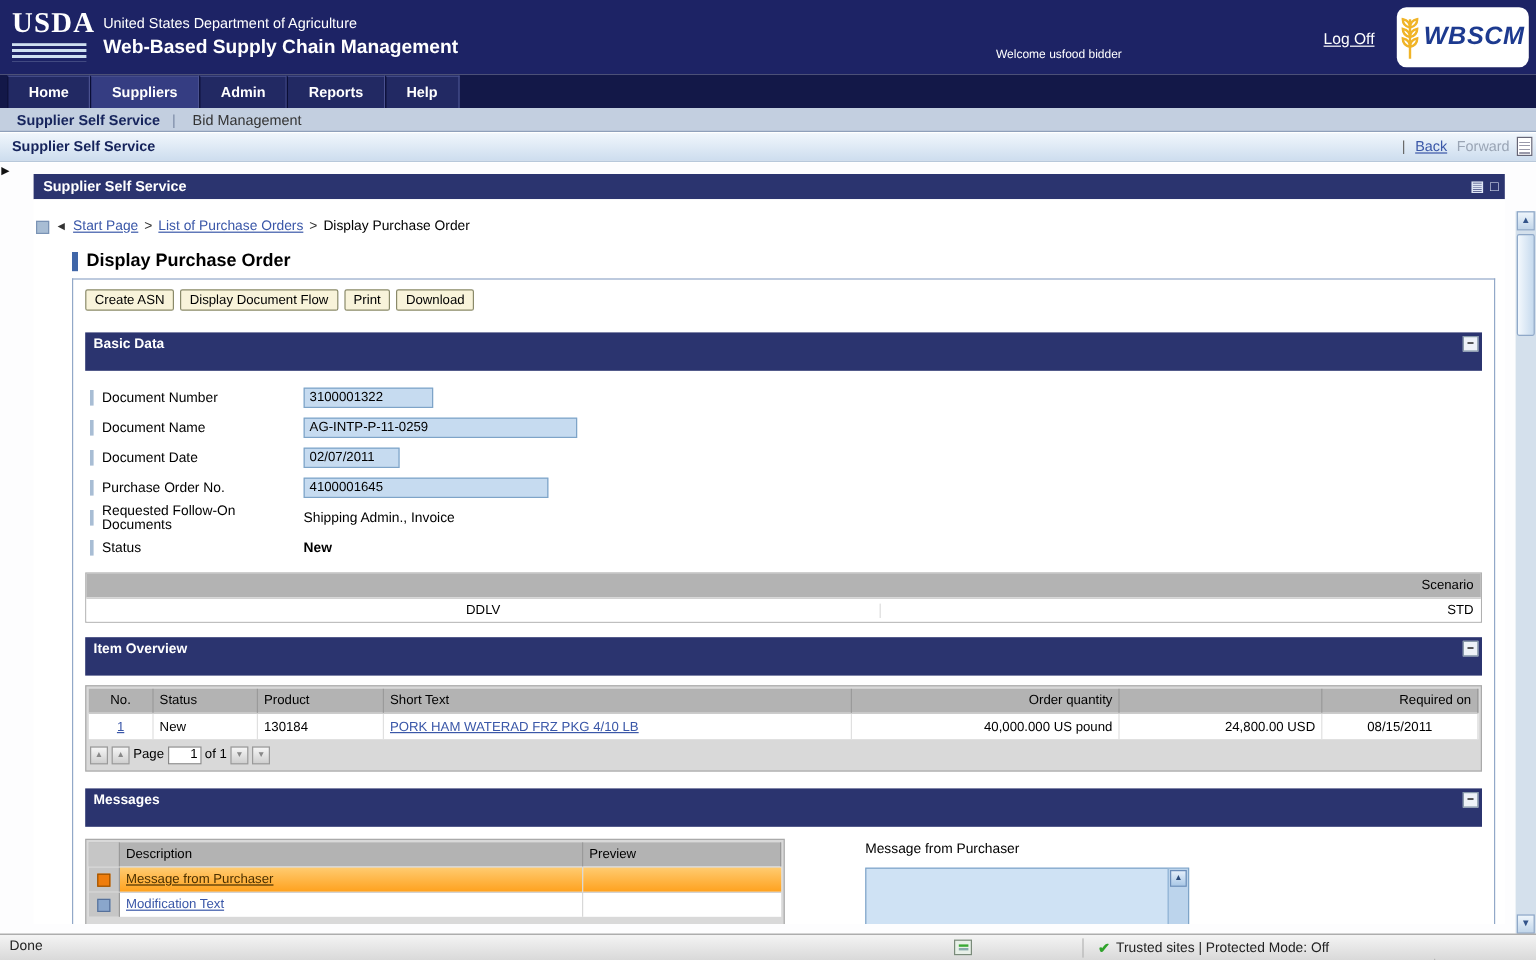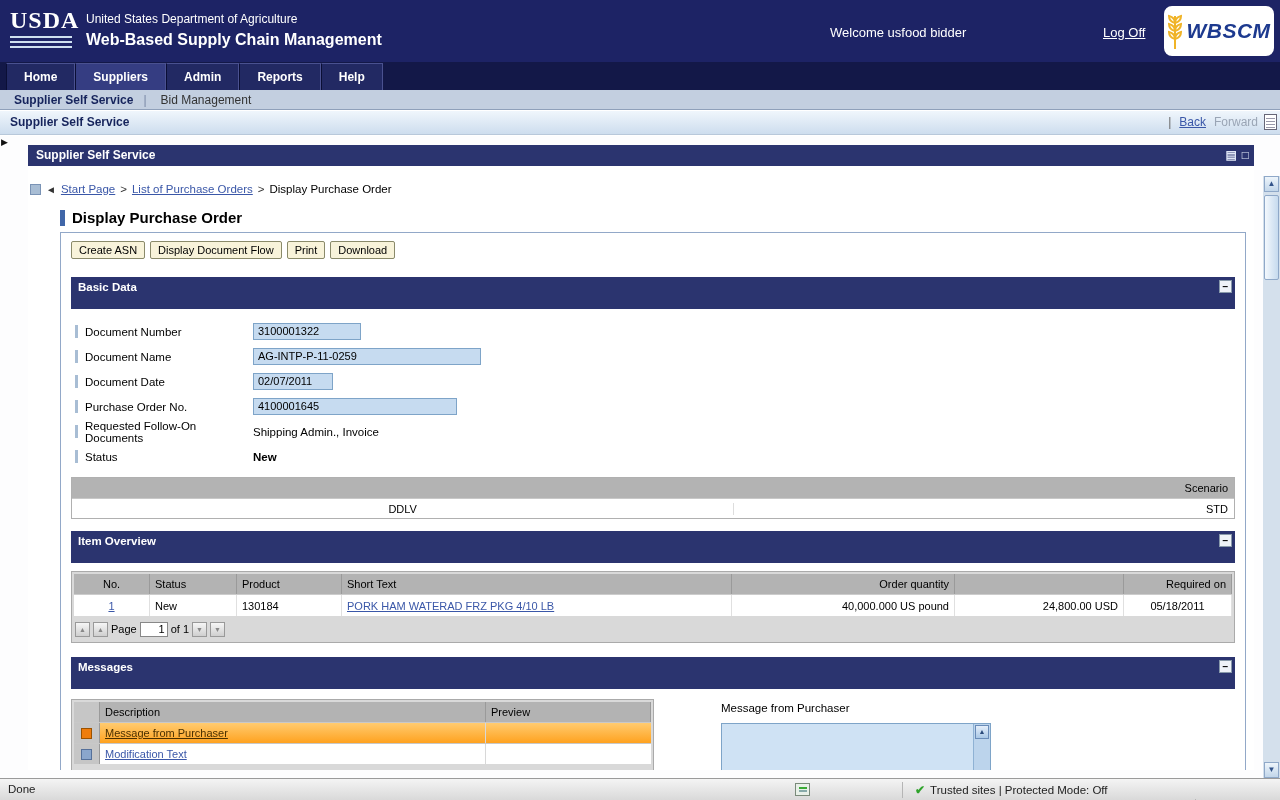--- a/index.html
+++ b/index.html
@@ -7,21 +7,21 @@
   body { position:relative; }
 
   
   .hdr { position:absolute; top:0; left:0; right:0; height:62px; background:#1d2365; color:#fff; }
   .usda-logo { position:absolute; left:10px; top:7px; width:66px; height:48px; }
   .usda-word { font-family:"Liberation Serif",serif; font-weight:bold; font-size:24px; letter-spacing:1px; color:#fff; }
   .usda-stripes { margin-top:2px; height:15px; width:62px;
      background:repeating-linear-gradient(180deg,#cfe0f0 0 2px, rgba(0,0,0,0) 2px 5px); }
   .hdr-agency { position:absolute; left:86px; top:12px; font-size:12px; font-weight:normal; }
   .hdr-app { position:absolute; left:86px; top:31px; font-size:16px; font-weight:bold; }
-  .hdr-welcome { position:absolute; left:830px; top:25px; font-size:13px; }
+  .hdr-welcome { position:absolute; left:830px; top:40px; font-size:10px; }
   .hdr-logoff { position:absolute; left:1103px; top:25px; font-size:13px; text-decoration:underline; cursor:pointer; }
   .wbscm { position:absolute; right:6px; top:6px; width:110px; height:50px; background:#fff; border-radius:8px;
      display:flex; align-items:center; justify-content:center; gap:3px; }
   .wbscm-text { color:#1d3a8f; font-weight:bold; font-style:italic; font-size:21px; letter-spacing:0.5px; }
 
   
   .tabs { position:absolute; top:62px; left:0; right:0; height:28px; background:#131848; display:flex; align-items:flex-end; padding-left:6px; }
   .tab { height:27px; line-height:27px; padding:0 17px; color:#fff; font-size:12px; font-weight:bold;
      background:#222963; border-right:1px solid #4a5190; border-left:1px solid #0a0e35; border-top:1px solid #4a5190; cursor:pointer; }
   .tab.active { background:#353d82; }
@@ -100,21 +100,21 @@
   .award-row { display:flex; background:#fff; height:20px; align-items:center; font-size:11px; border-top:1px solid #c8c8c8; }
   .award-row .c1 { width:57%; text-align:center; border-right:1px solid #ddd; }
   .award-row .c2 { flex:1; text-align:right; padding-right:6px; }
 
   .gridbox { margin:8px 10px 0 10px; background:#d9d9d9; border:1px solid #aaa; padding:2px; }
   .ithead, .itrow { display:flex; font-size:11px; align-items:center; }
   .ithead { background:#b3b3b3; height:20px; }
   .ithead > div { border-right:1px solid #9a9a9a; height:100%; display:flex; align-items:center; padding:0 5px; }
   .itrow { background:#fff; height:22px; border-top:1px solid #ccc; }
   .itrow > div { border-right:1px solid #e0e0e0; height:100%; display:flex; align-items:center; padding:0 5px; }
-  .c-no { width:76px; justify-content:center; }
+  .c-no { width:54px; justify-content:center; }
   .c-status { width:87px; }
   .c-product { width:105px; }
   .c-short { width:390px; }
   .c-qty { width:223px; justify-content:flex-end; }
   .c-amt { width:169px; justify-content:flex-end; }
   .c-req { flex:1; justify-content:flex-end; }
   .c-req-val { flex:1; justify-content:center; }
   .rowlink { color:#3a57a8; text-decoration:underline; cursor:pointer; }
 
   .pager { display:flex; align-items:center; gap:3px; height:22px; padding-left:1px; font-size:11px; margin-top:2px; }
@@ -312,21 +312,21 @@
             <div class="c-no">
                 <span class="rowlink">1</span>
               </div>
             <div class="c-status">New</div>
             <div class="c-product">130184</div>
             <div class="c-short">
                 <span class="rowlink">PORK HAM WATERAD FRZ PKG 4/10 LB</span>
               </div>
             <div class="c-qty">40,000.000 US pound</div>
             <div class="c-amt">24,800.00 USD</div>
-            <div class="c-req-val">05/18/2011</div>
+            <div class="c-req-val">08/15/2011</div>
           </div>
           <div class="pager">
             <span class="pbtn">▲</span>
             <span class="pbtn">▲</span>
             <span>Page</span>
             <input class="pinput" value="1" style="">
             <span>of 1</span>
             <span class="pbtn">▼</span>
             <span class="pbtn">▼</span>
           </div>

